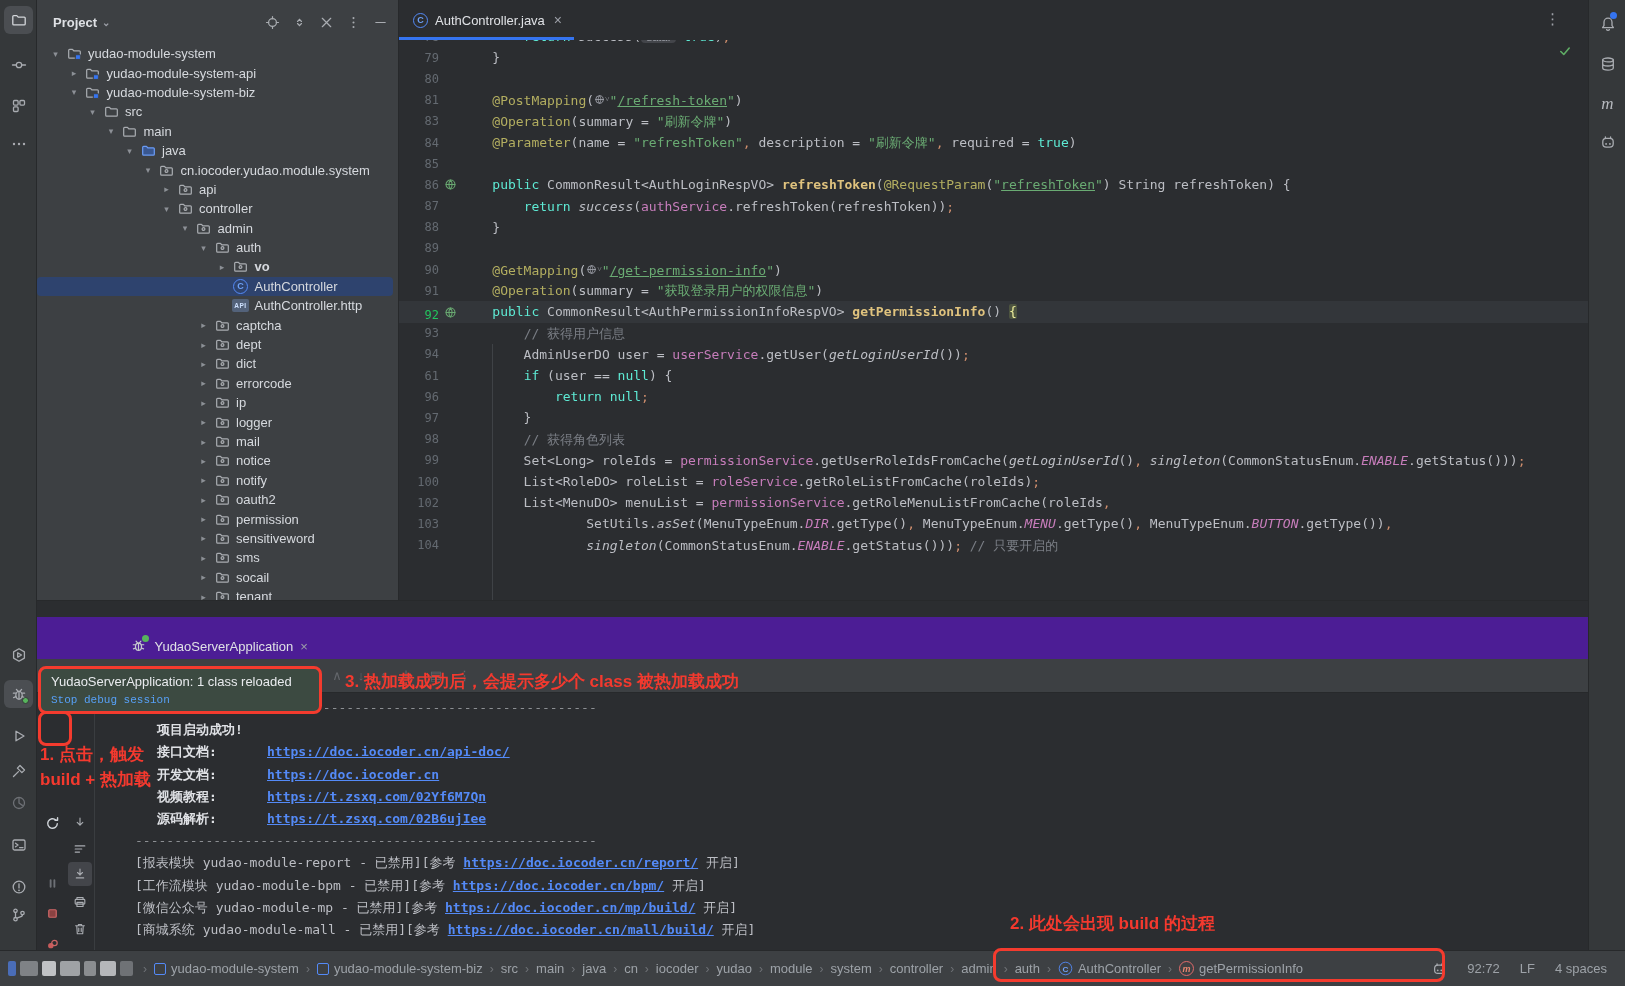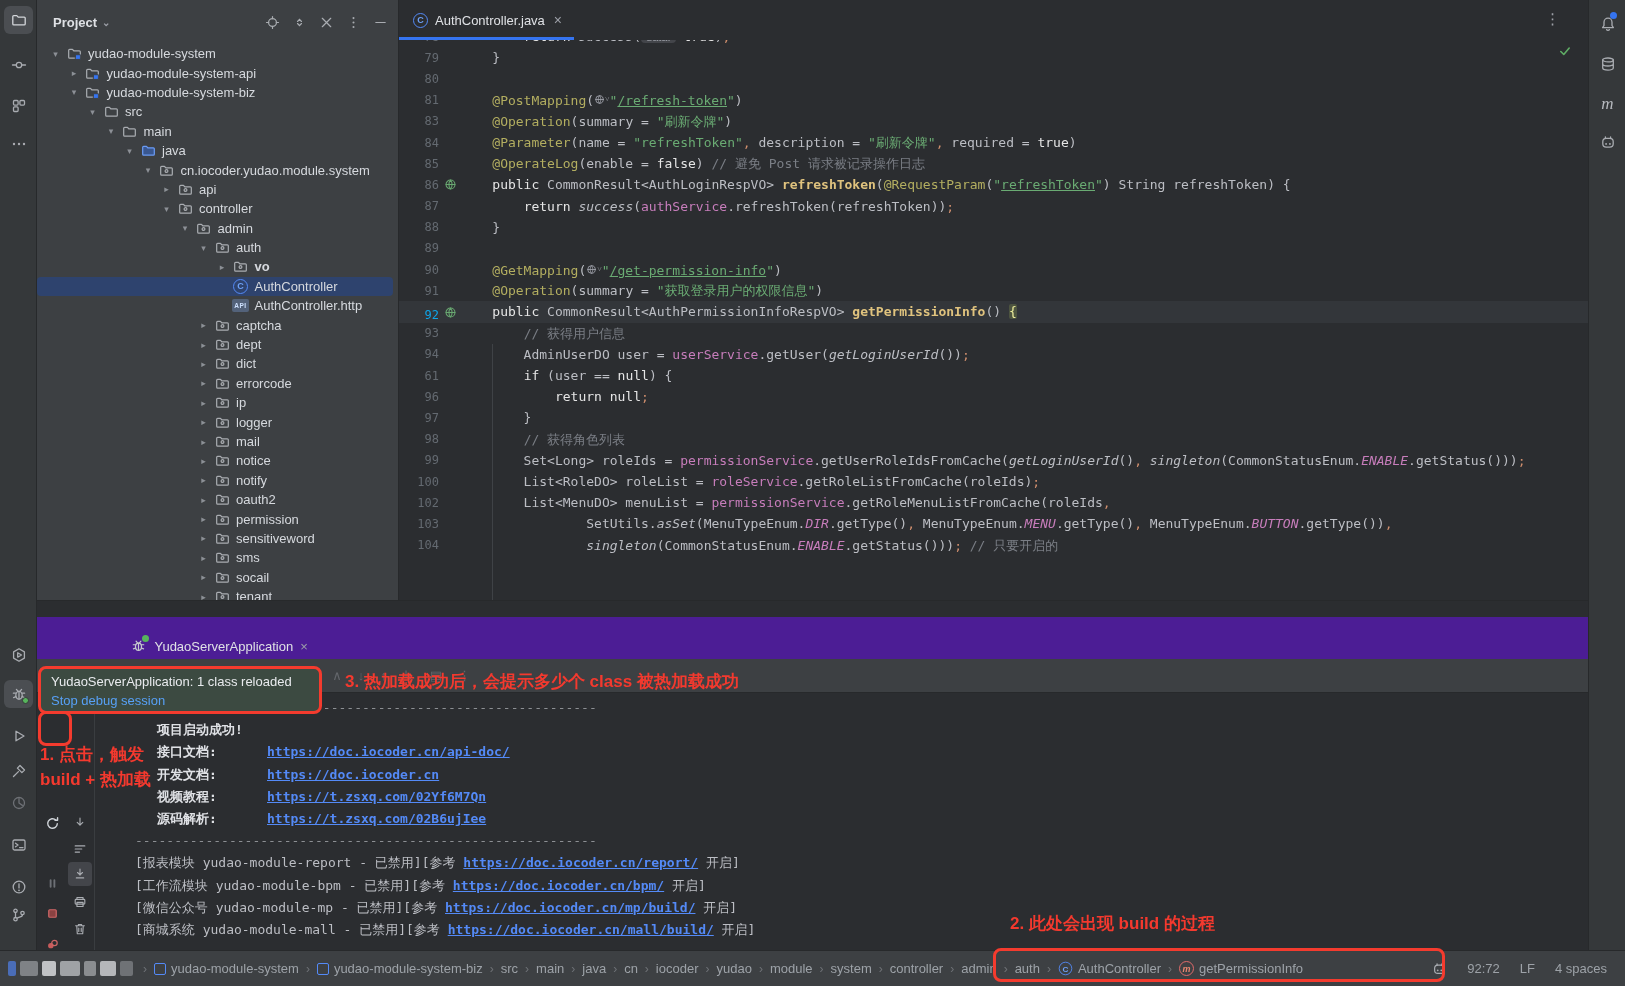--- a/index.html
+++ b/index.html
@@ -38,24 +38,24 @@
   #editor .tabbar{position:absolute;left:0;top:0;right:0;height:40px;background:#2b2d30;z-index:5;display:flex;align-items:center;}
   .etab{display:flex;align-items:center;gap:7px;height:100%;padding:0 12px 0 14px;position:relative;color:#dfe1e5;cursor:pointer;}
   .etab .underline{position:absolute;left:0;right:0;bottom:0;height:3px;background:#3574f0;}
   .etab-close{color:#9da0a8;font-size:14px;margin-left:2px;cursor:pointer;}
   .etab-more{position:absolute;right:28px;top:10px;color:#9da0a8;font-size:15px;cursor:pointer;}
   .inspect-ok{position:absolute;right:16px;top:44px;z-index:6;cursor:pointer;}
   #code-lines{position:absolute;left:0;top:26px;right:0;}
   .cline{height:21.2px;display:flex;align-items:center;}
   .cline.cur{background:#33363a;}
   .cnum{width:40px;text-align:right;color:#646a71;font-family:"DejaVu Sans Mono",monospace;font-size:12px;flex:none;}
-  .cline.cur .cnum{color:#0ea5e9;margin-top:6px;}
+  .cline.cur .cnum{color:#22c55e;margin-top:6px;}
   .cgut{width:22px;display:flex;justify-content:center;align-items:center;flex:none;}
   .ct{margin:0;font-family:"DejaVu Sans Mono",monospace;font-size:13px;white-space:pre;line-height:21.2px;}
-  .tk-t{color:#bcbec4}.tk-k{color:#e5e5e5}.tk-a{color:#b3ae60}.tk-s{color:#6aab73}
+  .tk-t{color:#bcbec4}.tk-k{color:#5eead4}.tk-a{color:#b3ae60}.tk-s{color:#6aab73}
   .tk-sl{color:#6aab73;text-decoration:underline}.tk-c{color:#7a7e85}.tk-f{color:#c77dbb}
   .tk-i{font-style:italic;color:#bcbec4}.tk-ip{font-style:italic;color:#c77dbb}
   .tk-m{color:#e0c37e;font-weight:bold}.tk-p{color:#cf8e6d}
   .tk-b{color:#eced9c;background:#4d5440;border-radius:2px;}
   .tk-h{background:#43454a;color:#9da0a8;border-radius:4px;padding:0 5px;font-size:11px;font-family:"Liberation Sans",sans-serif;}
   .tk-g{color:#9da0a8;font-size:10px;display:inline-flex;align-items:center;}
   .indent-guide{position:absolute;left:93px;top:344px;height:256px;width:1px;background:#3f4246;}
 
   
   #debug-panel{position:absolute;left:37px;top:600px;width:1588px;height:350px;background:#2b2d30;z-index:4;border-top:1px solid #27292b;}
@@ -89,21 +89,21 @@
   .sb-blocks div{height:15px;border-radius:2px;}
   #sb-crumbs{display:flex;align-items:center;gap:7px;margin-left:10px;color:#9da2a8;white-space:nowrap;}
   #sb-crumbs .csep{color:#6e7176;font-size:12px;}
   #sb-crumbs .citem{display:flex;align-items:center;gap:5px;cursor:pointer;}
   .sb-right{margin-left:auto;display:flex;align-items:center;gap:20px;padding-right:18px;color:#9da2a8;}
   .sb-right span{cursor:pointer;}
 
   
   #popup{position:absolute;left:38px;top:666px;width:284px;height:48px;background:#3c4a41;border:3px solid #f43b2e;border-radius:8px;z-index:40;padding:3px 10px;}
   #popup .pline1{color:#e9ebee;font-size:13px;line-height:19px;}
-  #popup .pline2{color:#57a0f6;font-size:13px;line-height:19px;cursor:pointer;display:block;text-decoration:none;}
+  #popup .pline2{color:#57a0f6;font-size:11px;line-height:19px;cursor:pointer;display:block;text-decoration:none;font-family:Liberation Mono, monospace;}
   .redbox{position:absolute;border:3px solid #f43b2e;border-radius:8px;z-index:45;}
   #rb-rerun{left:38px;top:711px;width:34px;height:35px;}
   #rb-crumb{left:993px;top:948px;width:452px;height:34px;}
   .ann{position:absolute;color:#f4392e;font-weight:bold;font-size:17px;z-index:50;white-space:nowrap;}
   #ann1{left:40px;top:742px;line-height:25px;}
   #ann3{left:345px;top:670px;}
   #ann2{left:1010px;top:912px;}
 
   svg{display:block;}
 </style>
@@ -545,21 +545,20 @@
           <pre class="ct"><span class="tk-t">    </span><span class="tk-a">@Operation</span><span class="tk-t">(summary = </span><span class="tk-s">"刷新令牌"</span><span class="tk-t">)</span></pre>
         </div>
         <div class="cline">
           <span class="cnum">84</span>
           <span class="cgut"></span>
           <pre class="ct"><span class="tk-t">    </span><span class="tk-a">@Parameter</span><span class="tk-t">(name = </span><span class="tk-s">"refreshToken"</span><span class="tk-p">,</span><span class="tk-t"> description = </span><span class="tk-s">"刷新令牌"</span><span class="tk-p">,</span><span class="tk-t"> required = </span><span class="tk-k">true</span><span class="tk-t">)</span></pre>
         </div>
         <div class="cline">
           <span class="cnum">85</span>
           <span class="cgut"></span>
-          <pre class="ct"><span class="tk-t">    </span><span class="tk-a">@OperateLog</span><span class="tk-t">(enable = </span><span class="tk-k">false</span><span class="tk-t">) </span><span class="tk-c">// 避免 Post 请求被记录操作日志</span></pre>
         </div>
         <div class="cline">
           <span class="cnum">86</span>
           <span class="cgut">
             <svg width="13" height="13" viewBox="0 0 16 16" fill="none" stroke="#a9acb1" stroke-width="1.3" stroke-linecap="round" stroke-linejoin="round">
               <circle cx="8" cy="8" r="5.5" stroke="#69a871"></circle>
               <path d="M2.5 8h11M8 2.5c2.6 2.7 2.6 8.3 0 11M8 2.5c-2.6 2.7-2.6 8.3 0 11" stroke="#69a871"></path>
             </svg>
           </span>
           <pre class="ct"><span class="tk-t">    </span><span class="tk-k">public</span><span class="tk-t"> CommonResult&lt;AuthLoginRespVO&gt; </span><span class="tk-m">refreshToken</span><span class="tk-t">(</span><span class="tk-a">@RequestParam</span><span class="tk-t">(</span><span class="tk-s">"</span><span class="tk-sl">refreshToken</span><span class="tk-s">"</span><span class="tk-t">) String refreshToken) {</span></pre>

